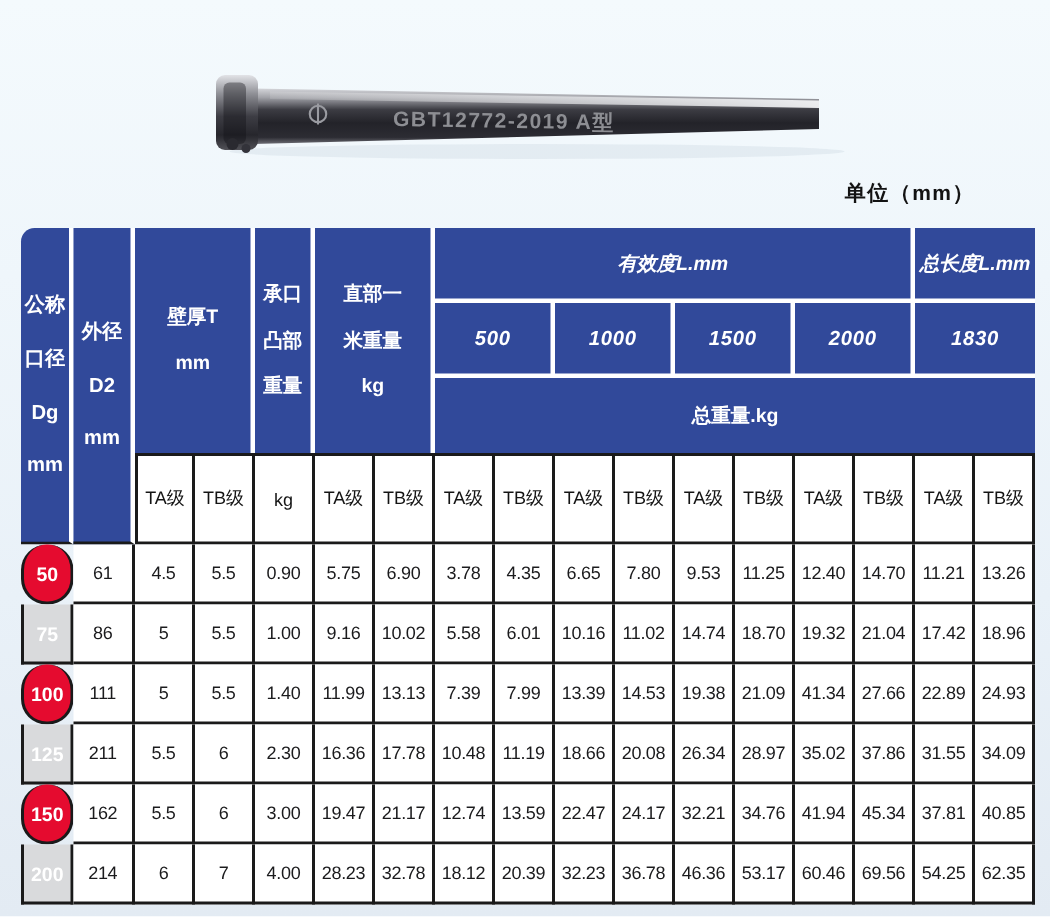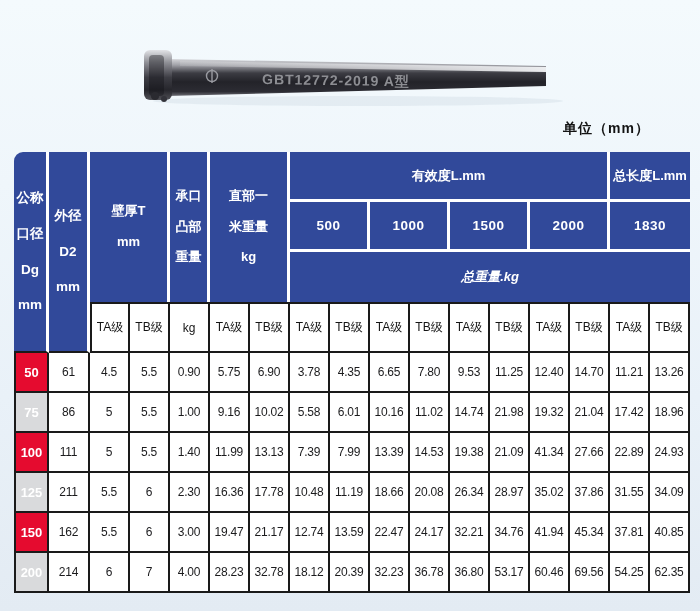--- a/index.html
+++ b/index.html
@@ -11,47 +11,47 @@
   }
   .unit-label{
     position:absolute;top:120px;right:50px;
     font-size:14px;font-weight:600;color:#131313;letter-spacing:1px;
   }
   .pipe-wrap{position:absolute;left:128px;top:36px;width:440px;height:72px;text-align:right;}
   
   .tbl-wrap{position:absolute;left:14px;top:152px;}
   table.tbl{border-collapse:separate;border-spacing:0;table-layout:fixed;width:676px;}
   .tbl th,.tbl td{padding:0;text-align:center;vertical-align:middle;overflow:hidden;}
-  tr.hrA{height:50px;} tr.hrB{height:50px;} tr.hrC{height:50px;font-style:italic;} tr.hrD{height:51px;}
+  tr.hrA{height:50px;} tr.hrB{height:50px;} tr.hrC{height:50px;} tr.hrD{height:61px;}
   tr.drow{height:40px;}
   .bluecell{
     background:#31499a;color:#ffffff;font-weight:bold;font-size:13px;
     white-space:pre-line;
   }
   .lh-tall{line-height:2.65;font-size:13.5px;margin-left:41px;}
   .lh-mid{line-height:2.35;}
   .br{border-right:3px solid #ffffff;}
-  .bb{border-bottom:3px solid #ffffff;}
+  .bb{border-bottom:3px solid #ffffff;font-style:italic;}
   .bbd{border-bottom:2px solid #1a1a1a;}
   .corner{border-top-left-radius:9px;}
   .numhead{font-size:13.5px;letter-spacing:.5px;}
   th.sub{
     background:#ffffff;color:#141414;font-weight:normal;font-size:12px;
     border-top:2px solid #1a1a1a;border-right:2px solid #1a1a1a;border-bottom:2px solid #1a1a1a;
   }
   th.sub.first{border-left:2px solid #1a1a1a;}
   td.val{
     background:#ffffff;color:#1b1b1d;font-size:12px;letter-spacing:-0.2px;
     border-right:2px solid #1a1a1a;border-bottom:2px solid #1a1a1a;
   }
   td.rlabel{
     color:#ffffff;font-weight:bold;font-size:13px;
     border-left:2px solid #1a1a1a;border-right:2px solid #1a1a1a;border-bottom:2px solid #1a1a1a;
   }
-  td.rlabel.red{background:#e50b2f;}
+  td.rlabel.red{background:#e50b2f;border-radius:17px;}
   td.rlabel.gray{background:#d9dadc;margin-top:36px;}
 </style>
 </head>
 <body>
 
 <div class="stage">
 
   <div class="pipe-wrap">
     <svg width="440" height="72" viewBox="0 0 440 72">
       <defs>
@@ -187,21 +187,21 @@
             <td class="val">5</td>
             <td class="val">5.5</td>
             <td class="val">1.00</td>
             <td class="val">9.16</td>
             <td class="val">10.02</td>
             <td class="val">5.58</td>
             <td class="val">6.01</td>
             <td class="val">10.16</td>
             <td class="val">11.02</td>
             <td class="val">14.74</td>
-            <td class="val">21.98</td>
+            <td class="val">18.70</td>
             <td class="val">19.32</td>
             <td class="val">21.04</td>
             <td class="val">17.42</td>
             <td class="val">18.96</td>
           </tr>
           <tr class="drow">
             <td class="rlabel red">100</td>
             <td class="val">111</td>
             <td class="val">5</td>
             <td class="val">5.5</td>
@@ -262,21 +262,21 @@
             <td class="val">214</td>
             <td class="val">6</td>
             <td class="val">7</td>
             <td class="val">4.00</td>
             <td class="val">28.23</td>
             <td class="val">32.78</td>
             <td class="val">18.12</td>
             <td class="val">20.39</td>
             <td class="val">32.23</td>
             <td class="val">36.78</td>
-            <td class="val">36.80</td>
+            <td class="val">46.36</td>
             <td class="val">53.17</td>
             <td class="val">60.46</td>
             <td class="val">69.56</td>
             <td class="val">54.25</td>
             <td class="val">62.35</td>
           </tr>
         </tbody>
     </table>
   </div>
 

